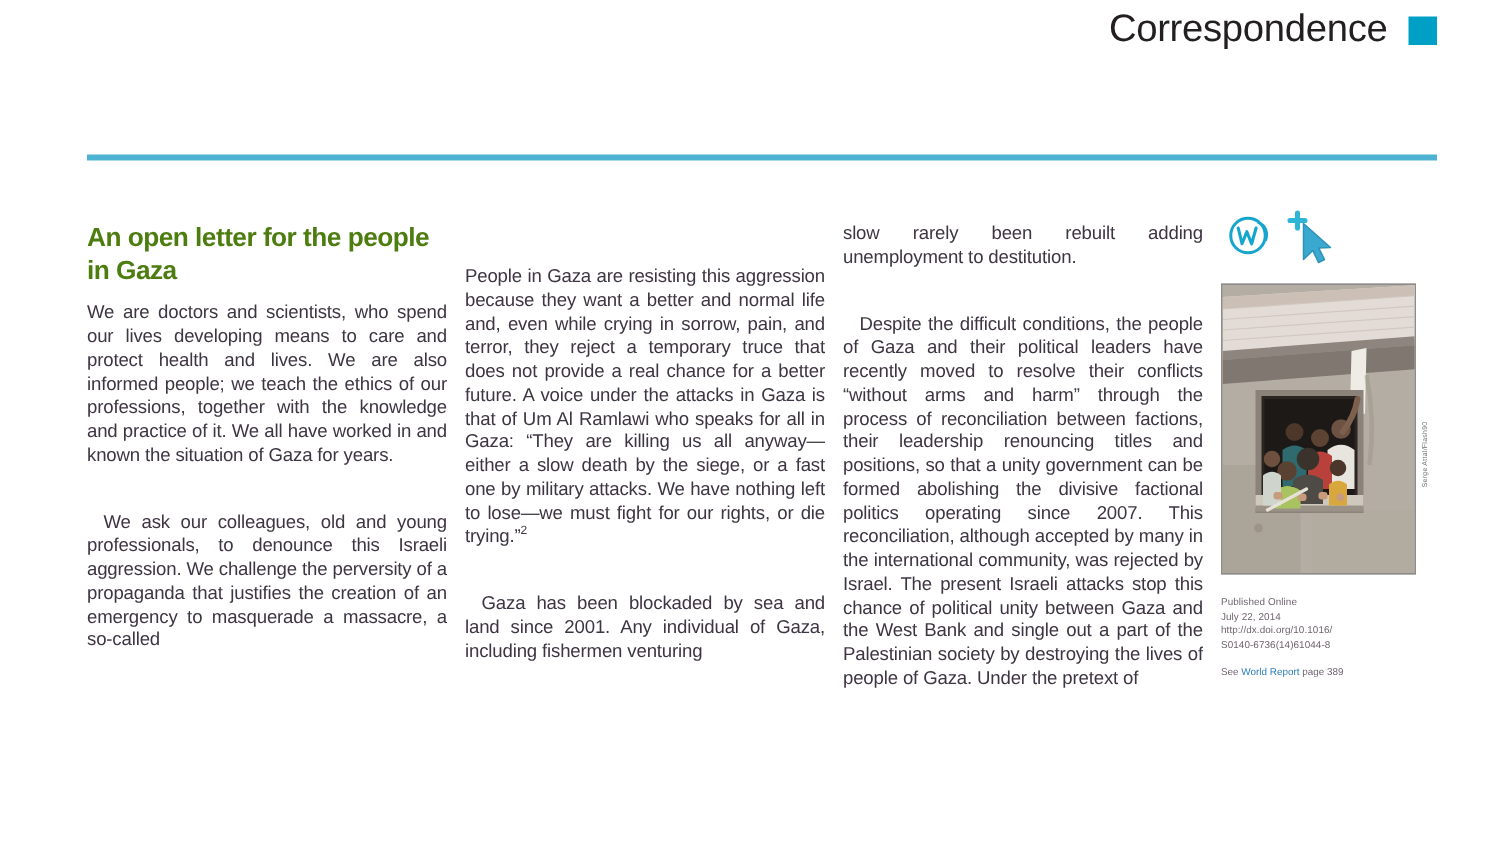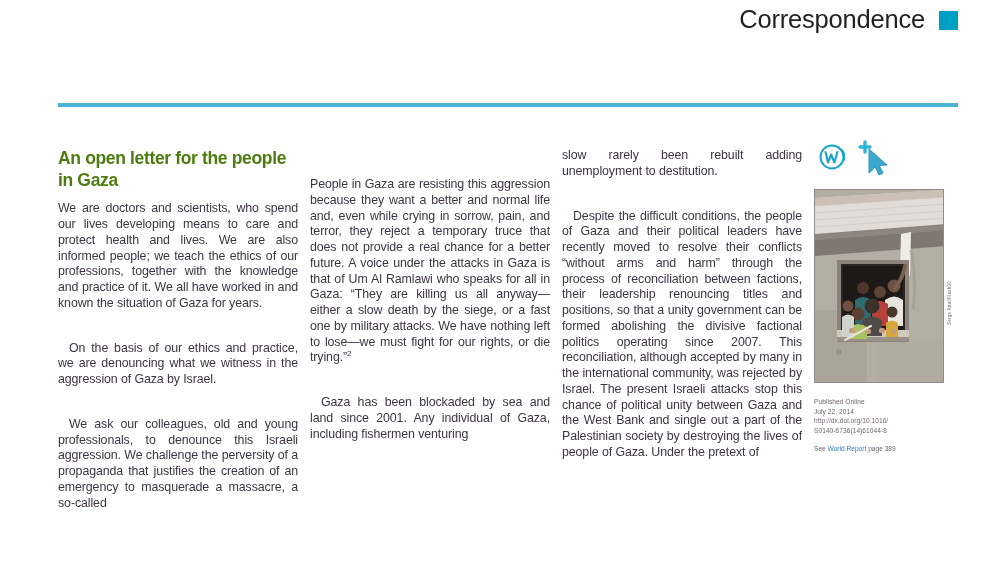--- a/index.html
+++ b/index.html
@@ -186,21 +186,20 @@
     <span class="masthead-square"></span>
   </div>
 
   <div class="top-rule"></div>
 
   <div class="article">
 
     <div class="col col-1">
       <h1 class="headline">An open letter for the people in Gaza</h1>
       <p class="body">We are doctors and scientists, who spend our lives developing means to care and protect health and lives. We are also informed people; we teach the ethics of our professions, together with the knowledge and practice of it. We all have worked in and known the situation of Gaza for years.</p>
-      <p class="body indent">On the basis of our ethics and practice, we are denouncing what we witness in the aggression of Gaza by Israel.</p>
       <p class="body indent">We ask our colleagues, old and young professionals, to denounce this Israeli aggression. We challenge the perversity of a propaganda that justifies the creation of an emergency to masquerade a massacre, a so-called</p>
     </div>
 
     <div class="col col-2">
       <p class="body indent"><span>People in Gaza are resisting this aggression because they want a better and normal life and, even while crying in sorrow, pain, and terror, they reject a temporary truce that does not provide a real chance for a better future. A voice under the attacks in Gaza is that of Um Al Ramlawi who speaks for all in Gaza: “They are killing us all anyway—either a slow death by the siege, or a fast one by military attacks. We have nothing left to lose—we must fight for our rights, or die trying.”</span><sup class="ref">2</sup></p>
       <p class="body indent">Gaza has been blockaded by sea and land since 2001. Any individual of Gaza, including fishermen venturing</p>
     </div>
 
     <div class="col col-3">
       <p class="body">slow rarely been rebuilt adding unemployment to destitution.</p>

